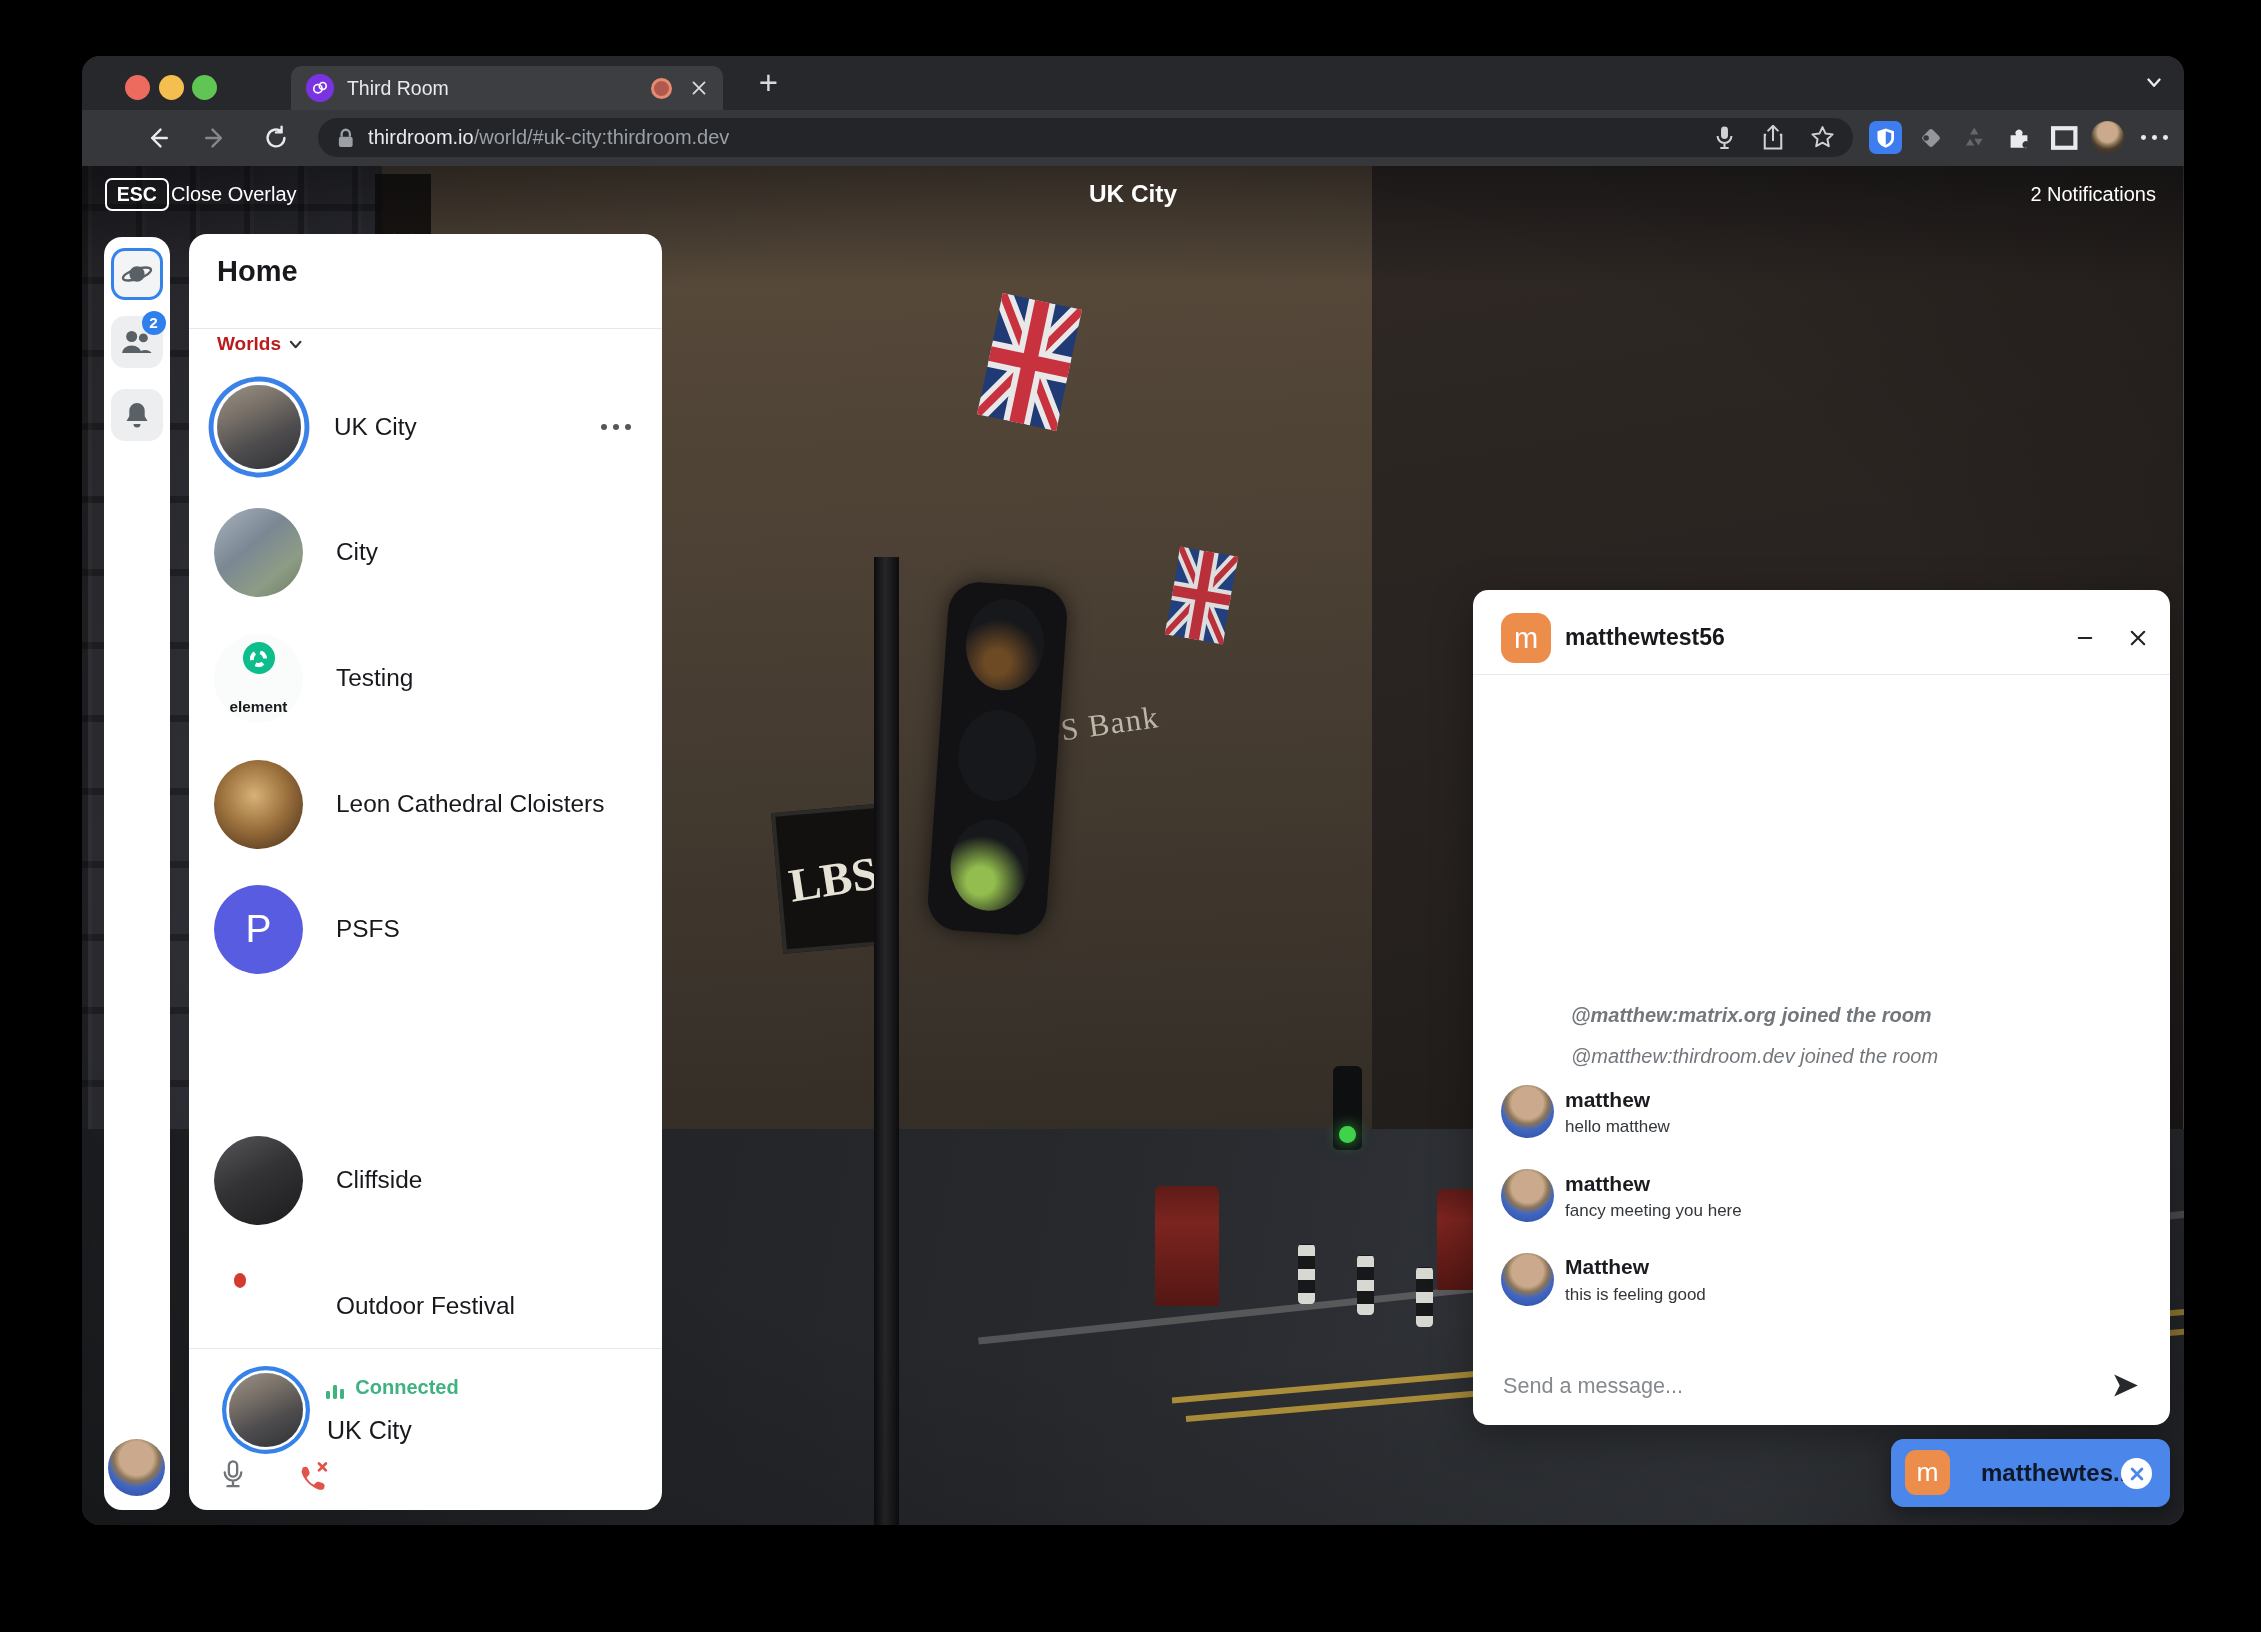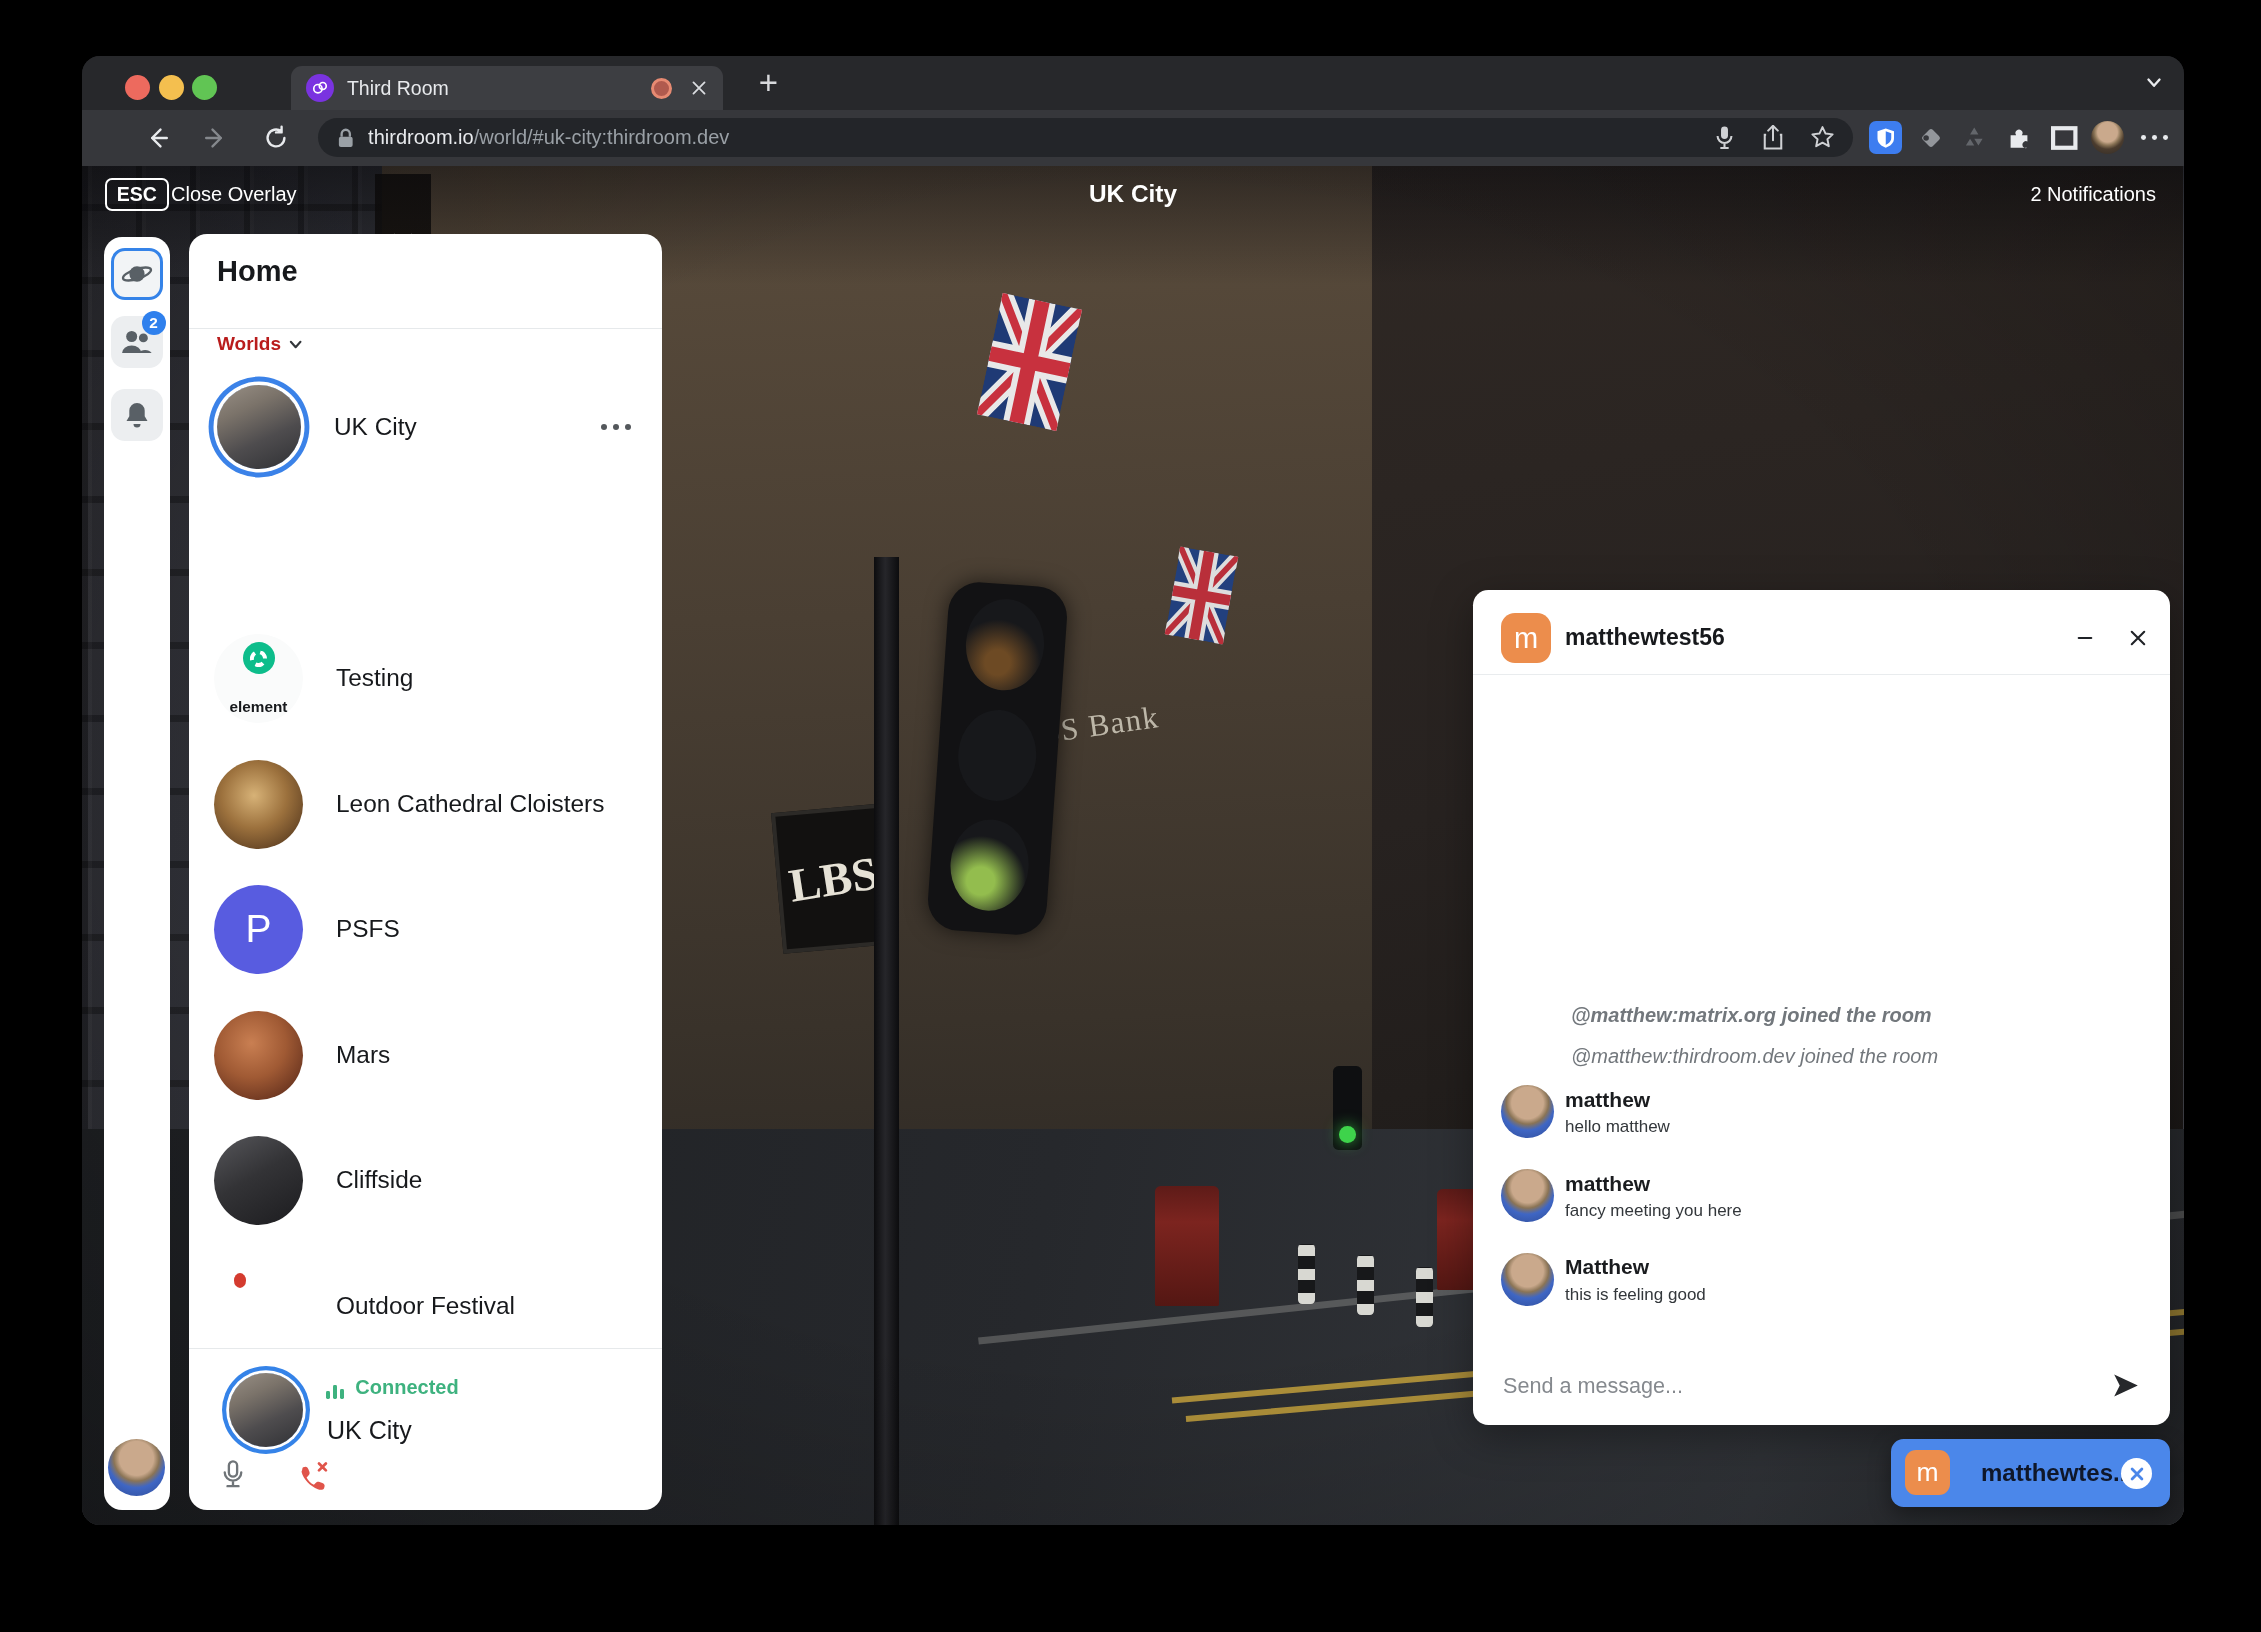--- a/index.html
+++ b/index.html
@@ -354,20 +354,28 @@
       <span class="av-initial"></span>
       <span class="av-sub"></span>
     </div>
     <span class="w-label">UK City</span>
     <span class="row-menu">
             <i></i>
             <i></i>
             <i></i>
           </span>
   </div>
+        <div class="wrow" style="top: 116px;">
+    <div class="av av-city">
+      <span class="av-initial"></span>
+      <span class="av-sub"></span>
+    </div>
+    <span class="w-label">City</span>
+
+  </div>
         <div class="wrow" style="top: 242px;">
     <div class="av av-element">
       <span class="av-initial"></span>
       <span class="av-sub">element</span>
     </div>
     <span class="w-label">Testing</span>
 
   </div>
         <div class="wrow" style="top: 368px;">
     <div class="av av-cathedral">
@@ -376,28 +384,20 @@
     </div>
     <span class="w-label">Leon Cathedral Cloisters</span>
 
   </div>
         <div class="wrow" style="top: 493px;">
     <div class="av av-psfs">
       <span class="av-initial">P</span>
       <span class="av-sub"></span>
     </div>
     <span class="w-label">PSFS</span>
-
-  </div>
-        <div class="wrow" style="top: 619px;">
-    <div class="av av-mars">
-      <span class="av-initial"></span>
-      <span class="av-sub"></span>
-    </div>
-    <span class="w-label">Mars</span>
 
   </div>
         <div class="wrow" style="top: 744px;">
     <div class="av av-cliffside">
       <span class="av-initial"></span>
       <span class="av-sub"></span>
     </div>
     <span class="w-label">Cliffside</span>
 
   </div>

